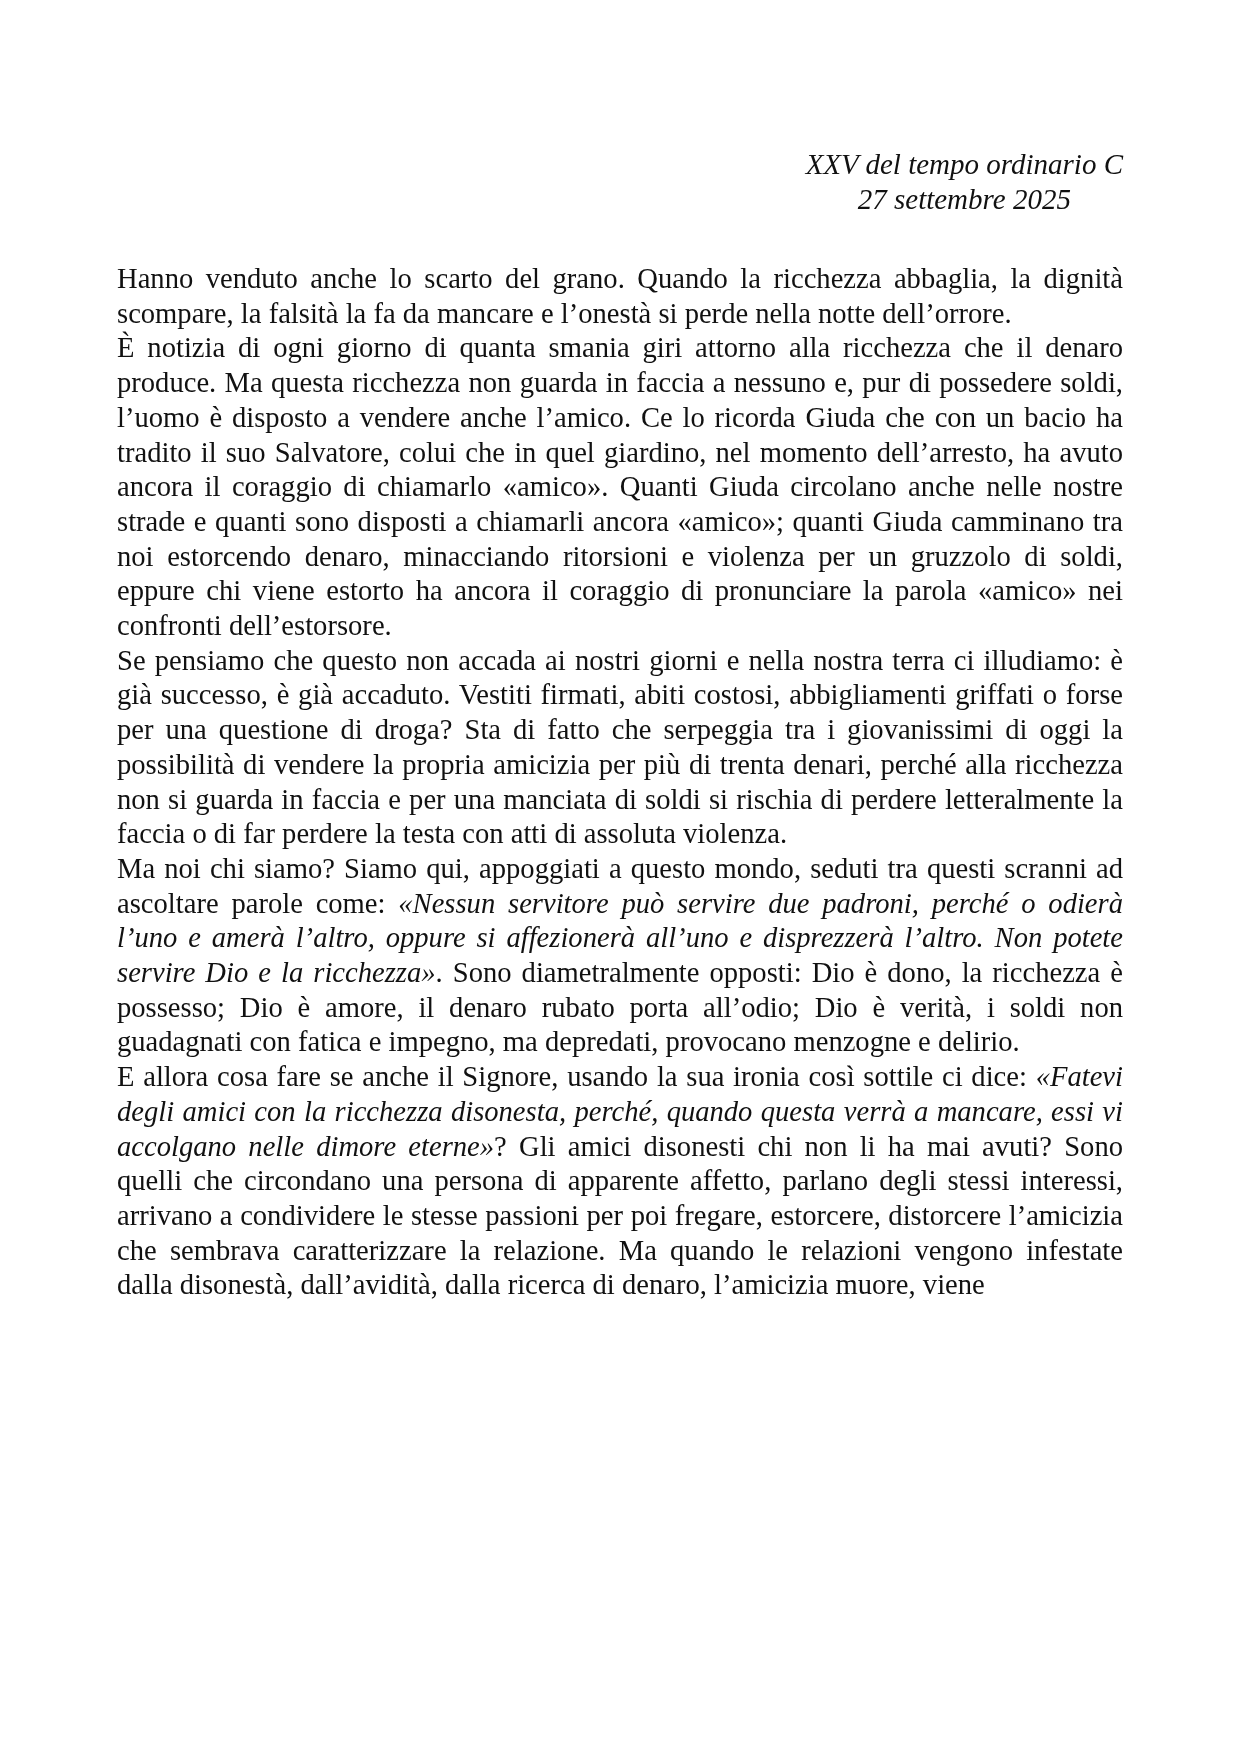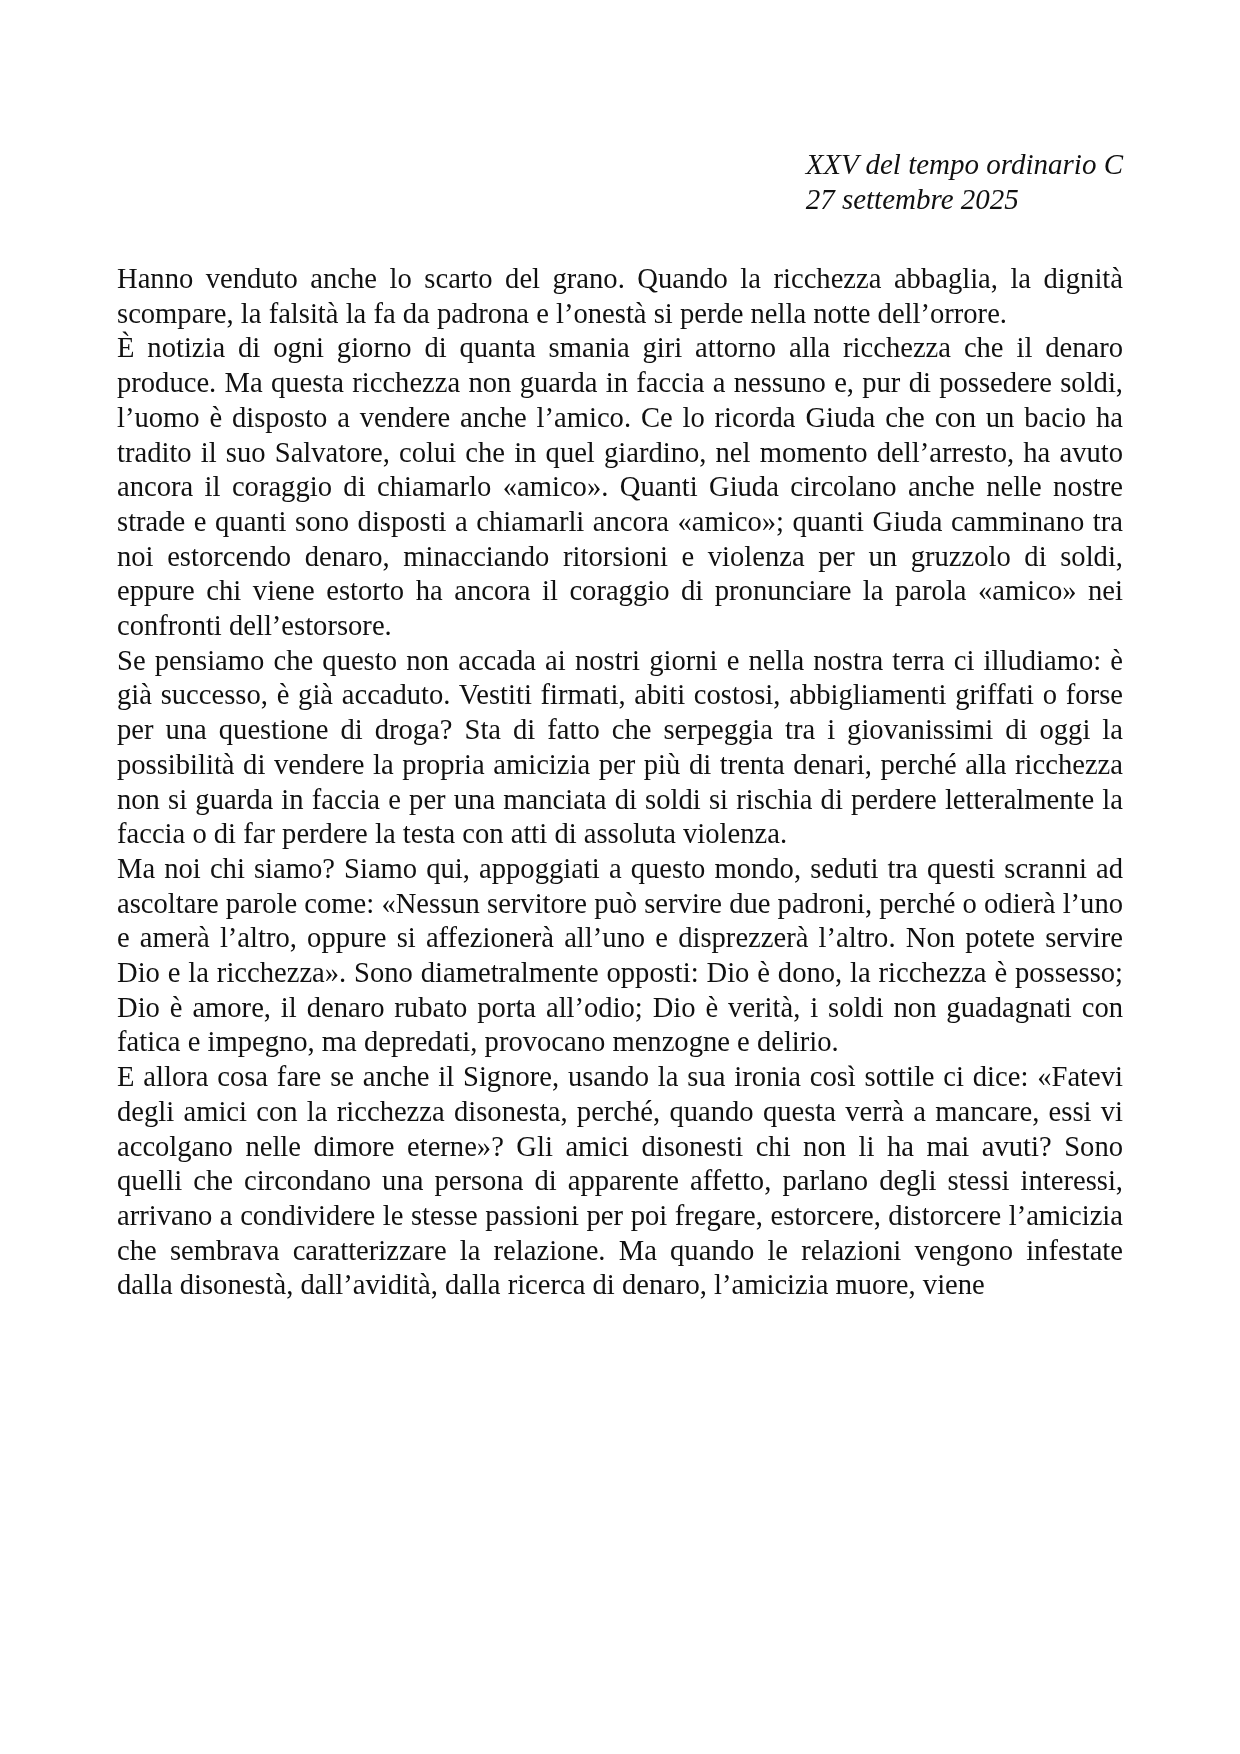--- a/index.html
+++ b/index.html
@@ -18,55 +18,55 @@
     .page {
       position: absolute;
       left: 117px;
       top: 0;
       width: 1006px;
     }
     .header {
       position: absolute;
       top: 147px;
       right: 0;
-      text-align: left;
+      text-align: center;
       font-style: italic;
       font-size: 29px;
       line-height: 35px;
     }
     .header div { white-space: nowrap; }
     .body-text {
       position: absolute;
       top: 262px;
       left: 0;
       width: 1006px;
       font-size: 28.6px;
       line-height: 34.7px;
       text-align: justify;
       hyphens: none;
     }
     .para {
       margin: 0;
       padding: 0;
       text-align: justify;
     }
-    .quote { }
+    .quote { font-style: italic; }
   </style>
 </head>
 <body>
 
 <div class="page">
   <div class="header">
     <div>XXV del tempo ordinario C</div>
     <div>27 settembre 2025</div>
   </div>
 
   <div class="body-text">
     <p class="para">
-      <span>Hanno venduto anche lo scarto del grano. Quando la ricchezza abbaglia, la dignità scompare, la falsità la fa da padrona e l’onestà si perde nella notte dell’orrore.</span>
+      <span>Hanno venduto anche lo scarto del grano. Quando la ricchezza abbaglia, la dignità scompare, la falsità la fa da mancare e l’onestà si perde nella notte dell’orrore.</span>
     </p>
     <p class="para">
       <span>È notizia di ogni giorno di quanta smania giri attorno alla ricchezza che il denaro produce. Ma questa ricchezza non guarda in faccia a nessuno e, pur di possedere soldi, l’uomo è disposto a vendere anche l’amico. Ce lo ricorda Giuda che con un bacio ha tradito il suo Salvatore, colui che in quel giardino, nel momento dell’arresto, ha avuto ancora il coraggio di chiamarlo «amico». Quanti Giuda circolano anche nelle nostre strade e quanti sono disposti a chiamarli ancora «amico»; quanti Giuda camminano tra noi estorcendo denaro, minacciando ritorsioni e violenza per un gruzzolo di soldi, eppure chi viene estorto ha ancora il coraggio di pronunciare la parola «amico» nei confronti dell’estorsore.</span>
     </p>
     <p class="para">
       <span>Se pensiamo che questo non accada ai nostri giorni e nella nostra terra ci illudiamo: è già successo, è già accaduto. Vestiti firmati, abiti costosi, abbigliamenti griffati o forse per una questione di droga? Sta di fatto che serpeggia tra i giovanissimi di oggi la possibilità di vendere la propria amicizia per più di trenta denari, perché alla ricchezza non si guarda in faccia e per una manciata di soldi si rischia di perdere letteralmente la faccia o di far perdere la testa con atti di assoluta violenza.</span>
     </p>
     <p class="para">
       <span>Ma noi chi siamo? Siamo qui, appoggiati a questo mondo, seduti tra questi scranni ad ascoltare parole come: </span><span class="quote">«Nessun servitore può servire due padroni, perché o odierà l’uno e amerà l’altro, oppure si affezionerà all’uno e disprezzerà l’altro. Non potete servire Dio e la ricchezza»</span><span>. Sono diametralmente opposti: Dio è dono, la ricchezza è possesso; Dio è amore, il denaro rubato porta all’odio; Dio è verità, i soldi non guadagnati con fatica e impegno, ma depredati, provocano menzogne e delirio.</span>
     </p>

